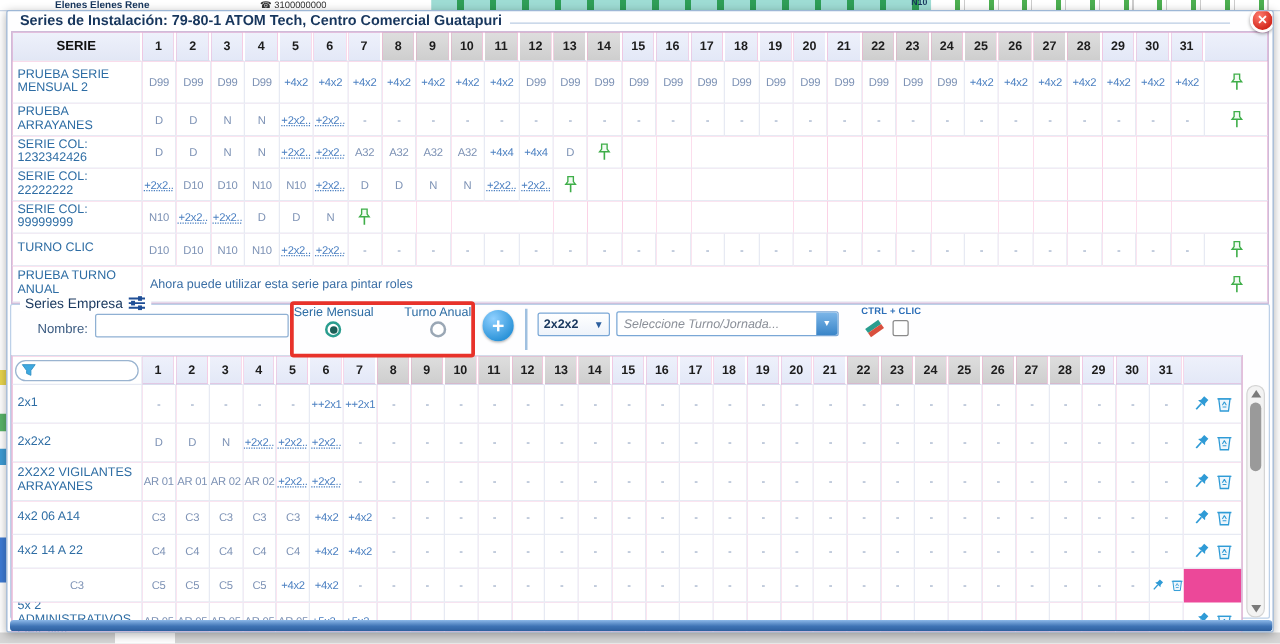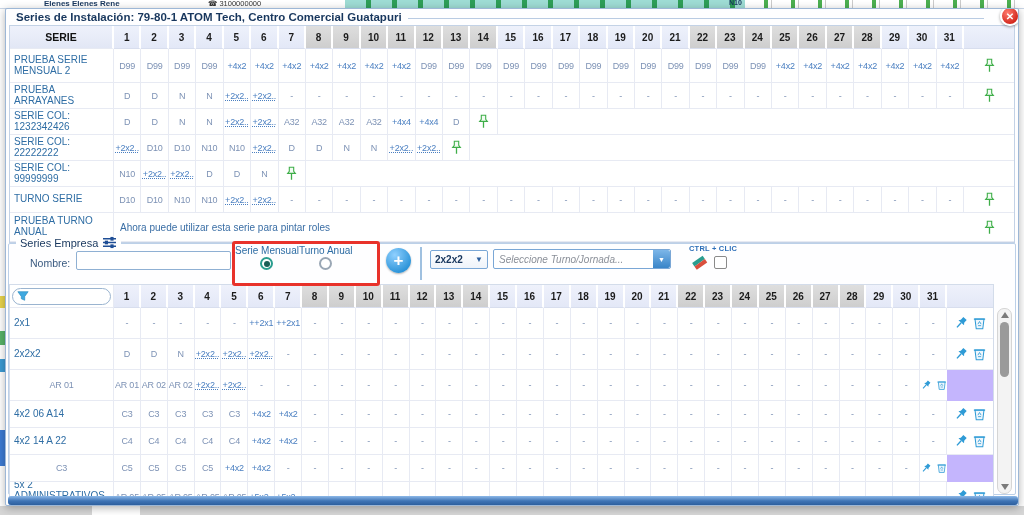--- a/index.html
+++ b/index.html
@@ -20,21 +20,21 @@
 #pb-notch{position:absolute;left:92px;width:48px;height:100%;background:#fff;}
 
 
 #modal{position:absolute;left:5px;top:8px;width:1014px;height:498px;background:#fefeff;border:1px solid #9db7d6;border-radius:2px;box-shadow:0 2px 8px rgba(0,0,0,.3);overflow:hidden;z-index:3;}
 #title-row{position:absolute;left:10px;top:2px;right:34px;display:flex;align-items:center;gap:6px;}
 #title{font-size:11.5px;font-weight:bold;color:#17365d;white-space:nowrap;}
 .legend-line{flex:1;border-top:1px solid #b9cbe3;margin-top:3px;}
 #close{position:absolute;right:-2px;top:-3px;width:20px;height:20px;border-radius:50%;background:radial-gradient(circle at 35% 30%,#ff7b6e,#d3281d 72%);border:2px solid #fff;box-shadow:0 1px 3px rgba(0,0,0,.4);color:#fff;font-size:10px;font-weight:bold;display:flex;align-items:center;justify-content:center;cursor:pointer;z-index:9;}
 
 
-.tbl{position:absolute;background:#c4b5fd;border:1px solid #c3d2e6;}
+.tbl{position:absolute;background:#ec4899;border:1px solid #c3d2e6;}
 #t1{left:3px;top:16px;width:1006px;}
 #t2{left:3px;top:275px;width:985px;border-color:#d3dcea;}
 .trow{display:grid;}
 #t1 .trow{grid-template-columns:104px repeat(31,1fr) 50px;}
 #t2 .trow{grid-template-columns:104px repeat(31,1fr) 46px;}
 .head-row{height:23px;}
 .r26{height:26px;}
 .tall{height:34px;}
 .arow{height:29px;}
 .r31{height:31px;}
@@ -59,21 +59,21 @@
 .bpin{width:15px;height:15px;cursor:pointer;}
 .tic{width:15px;height:16px;cursor:pointer;}
 .fpill{display:flex;align-items:center;width:100%;height:17px;border:1px solid #9ab4d0;border-radius:9px;background:#fff;padding:0 4px;gap:3px;}
 .fin{border:none;outline:none;flex:1;min-width:0;font-size:9px;font-family:"Liberation Sans",sans-serif;}
 
 
 #sec-border{position:absolute;left:2px;top:234px;right:2px;bottom:10px;border:1px solid #bcd0e8;border-radius:2px;}
 #sec-legend{position:absolute;left:10px;top:227px;background:#fff;padding:0 4px;display:flex;align-items:center;gap:4px;font-size:11px;font-weight:normal;color:#17365d;z-index:4;}
 #nombre-label{position:absolute;left:24px;top:248px;font-size:10.5px;color:#3a5a80;}
 #nombre-input{position:absolute;left:70px;top:242px;width:155px;height:19px;border:1px solid #8fb0d3;border-radius:2px;font-size:10px;padding:0 4px;font-family:"Liberation Sans",sans-serif;}
-#redbox{position:absolute;left:226px;top:232px;width:148px;height:45px;border:3px solid #e8322a;border-radius:3px;display:flex;justify-content:flex-start;padding-top:1px;z-index:5;background:transparent;}
+#redbox{position:absolute;left:226px;top:232px;width:148px;height:45px;border:3px solid #e8322a;border-radius:3px;display:flex;justify-content:space-between;padding-top:1px;z-index:5;background:transparent;}
 .radio-col{display:flex;flex-direction:column;align-items:center;gap:1px;cursor:pointer;}
 .rlabel{font-size:10px;color:#2e6da4;white-space:nowrap;}
 .radio{width:13px;height:13px;border-radius:50%;border:2px solid #9aa7b5;background:#fff;display:flex;align-items:center;justify-content:center;}
 .radio.checked{border-color:#2a9d8f;}
 .radio.checked .dot{width:6px;height:6px;border-radius:50%;background:#1b5e57;}
 #addbtn{position:absolute;left:380px;top:239px;width:25px;height:25px;border-radius:50%;background:radial-gradient(circle at 35% 28%,#8fd0ff,#2b93d8 75%);color:#fff;font-size:17px;font-weight:bold;display:flex;align-items:center;justify-content:center;cursor:pointer;box-shadow:0 1px 2px rgba(0,0,0,.3);}
 #vsep{position:absolute;left:414px;top:238px;width:2px;height:33px;background:#9fc0e0;}
 #select1{position:absolute;left:424px;top:241px;width:58px;height:19px;border:1px solid #7aa7d6;border-radius:2px;background:linear-gradient(#fff,#eef3fa);display:flex;align-items:center;justify-content:space-between;padding:0 4px;font-size:10px;font-weight:bold;color:#17365d;cursor:pointer;}
 #select1 .chev{font-size:8px;color:#2c5f9e;}
 #select2{position:absolute;left:487px;top:240px;width:178px;height:20px;border:1px solid #7aa7d6;border-radius:2px;background:#fff;display:flex;align-items:center;cursor:pointer;}
@@ -351,21 +351,21 @@
           <div class="c dc blank"></div>
           <div class="c dc blank"></div>
           <div class="c dc blank"></div>
           <div class="c dc blank"></div>
           <div class="c dc blank"></div>
           <div class="c dc blank"></div>
           <div class="c dc blank"></div>
           <div class="c icc"></div>
         </div>
         <div class="trow r26">
-          <div class="c rl">TURNO SERIE</div>
+          <div class="c rl">TURNO CLIC</div>
           <div class="c dc">D10</div>
           <div class="c dc">D10</div>
           <div class="c dc">N10</div>
           <div class="c dc">N10</div>
           <div class="c dc plus trunc">+2x2..</div>
           <div class="c dc plus trunc">+2x2..</div>
           <div class="c dc dash">-</div>
           <div class="c dc dash">-</div>
           <div class="c dc dash">-</div>
           <div class="c dc dash">-</div>
@@ -597,20 +597,21 @@
               </g>
             </svg>
             <svg class="tic" viewBox="0 0 16 16">
               <path d="M3.2 3.8l1.3 10.4h7L12.8 3.8z" fill="#eef6fc" stroke="#2f9bd6" stroke-width="1.1"></path>
               <line x1="2" y1="3.8" x2="14" y2="3.8" stroke="#2f9bd6" stroke-width="1.2"></line>
               <path d="M8 6.4l1.7 2.8M8 6.4L6.3 9.2M6.5 10.8h3.2" stroke="#2f9bd6" stroke-width=".9" fill="none"></path>
             </svg>
           </div>
         </div>
         <div class="trow r31">
+          <div class="c rl">2X2X2 VIGILANTES ARRAYANES</div>
           <div class="c dc">AR 01</div>
           <div class="c dc">AR 01</div>
           <div class="c dc">AR 02</div>
           <div class="c dc">AR 02</div>
           <div class="c dc plus trunc">+2x2..</div>
           <div class="c dc plus trunc">+2x2..</div>
           <div class="c dc dash">-</div>
           <div class="c dc dash">-</div>
           <div class="c dc dash">-</div>
           <div class="c dc dash">-</div>

